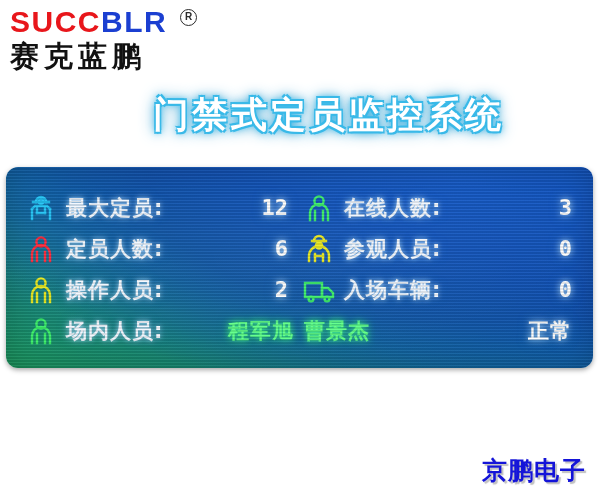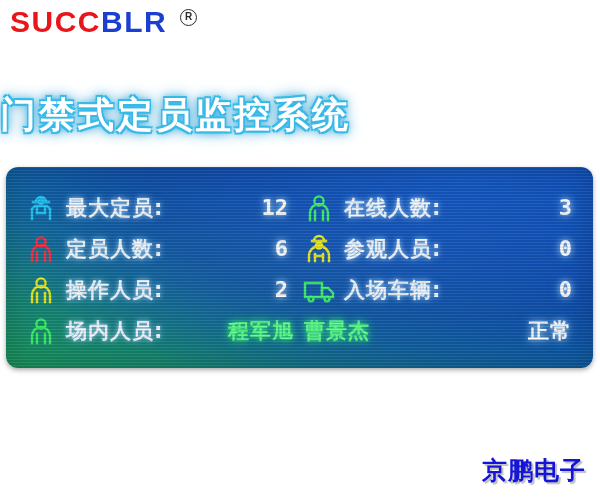--- a/index.html
+++ b/index.html
@@ -62,21 +62,21 @@
     font-family: "DejaVu Serif", "Liberation Serif", serif;
     white-space: nowrap;
   }
 
   
   #main-title {
     position: absolute;
     left: 0;
     top: 92px;
     width: 504px;
-    text-align: left;
+    text-align: right;
     font-size: 36px;
     line-height: 46px;
     font-weight: bold;
     letter-spacing: 3px;
     color: #ffffff;
     font-family: "DejaVu Sans", "Liberation Sans", sans-serif;
     text-shadow:
       -1.6px -1.6px 0 #39b9e8,
        1.6px -1.6px 0 #39b9e8,
       -1.6px  1.6px 0 #39b9e8,
@@ -206,20 +206,21 @@
   }
 </style>
 </head>
 <body>
 
 <div id="logo">
   <div id="logo-wordmark">
     <span class="wm-red">SUCC</span><span class="wm-blue">BLR</span>
   </div>
   <div id="logo-reg">R</div>
+  <div id="logo-cn">赛克蓝鹏</div>
 </div>
 
 <div id="main-title">门禁式定员监控系统</div>
 
 <div id="led-panel">
 
   <div id="col-left" class="led-col">
 
     <div class="led-row">
       <svg class="row-icon" viewBox="0 0 34 34">

